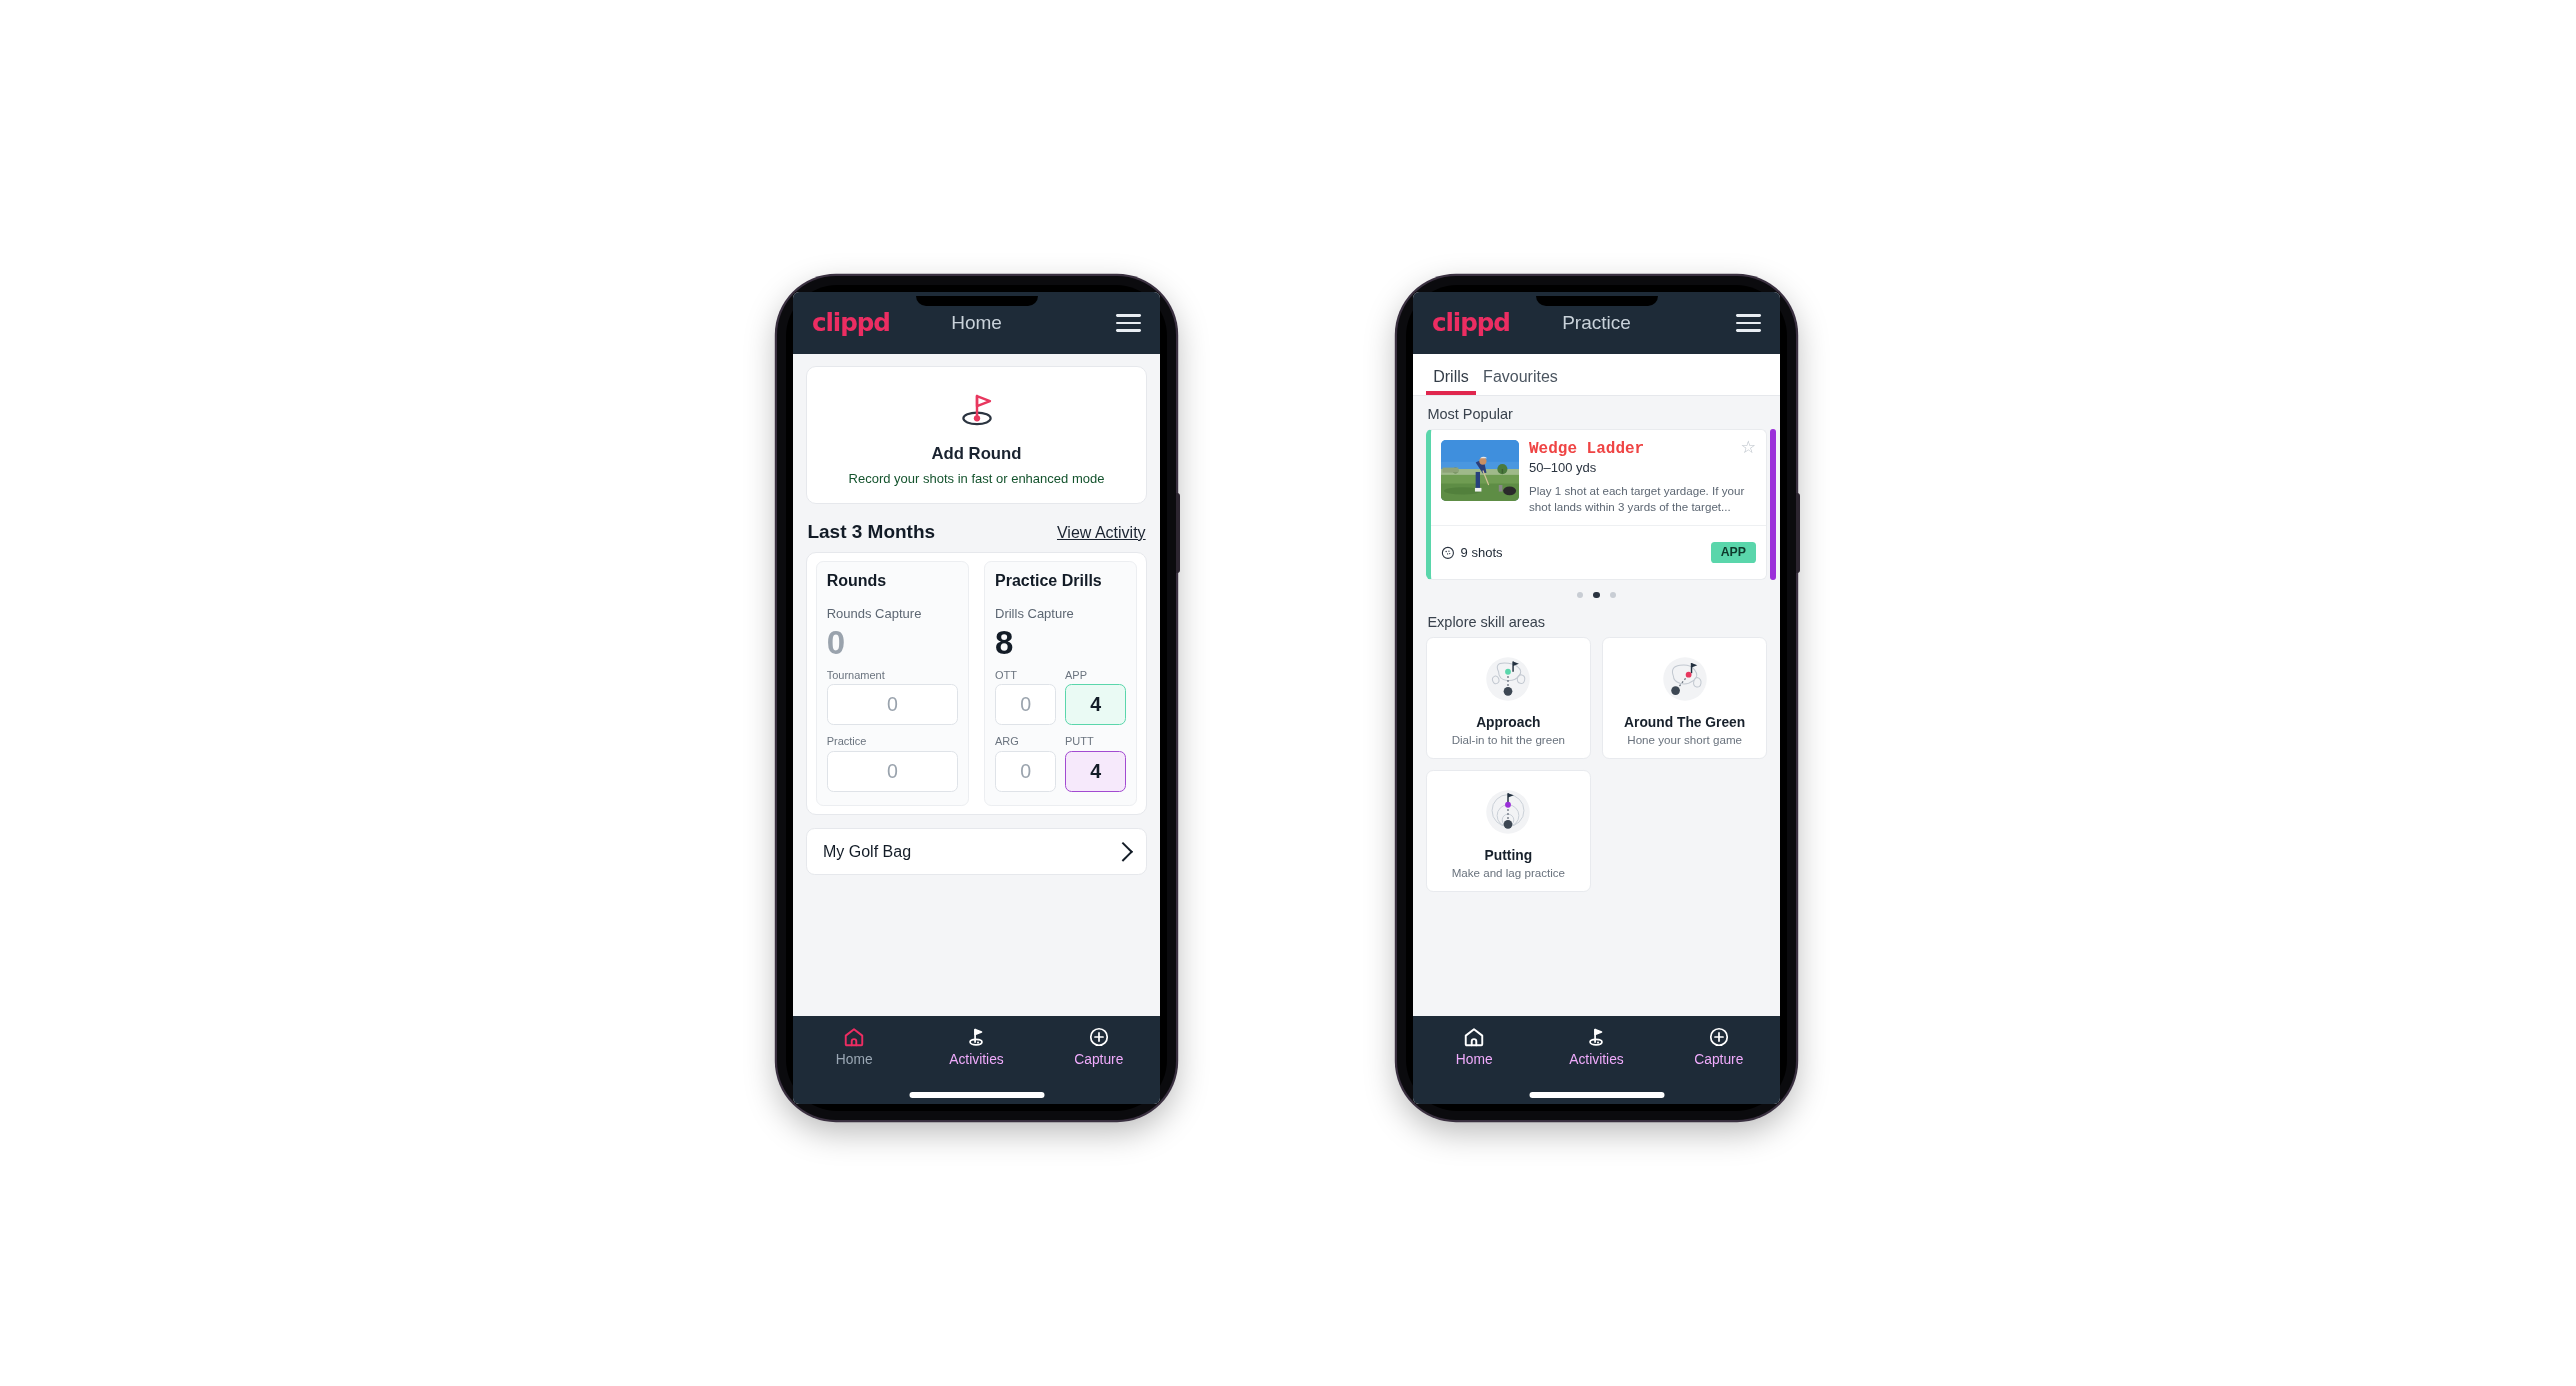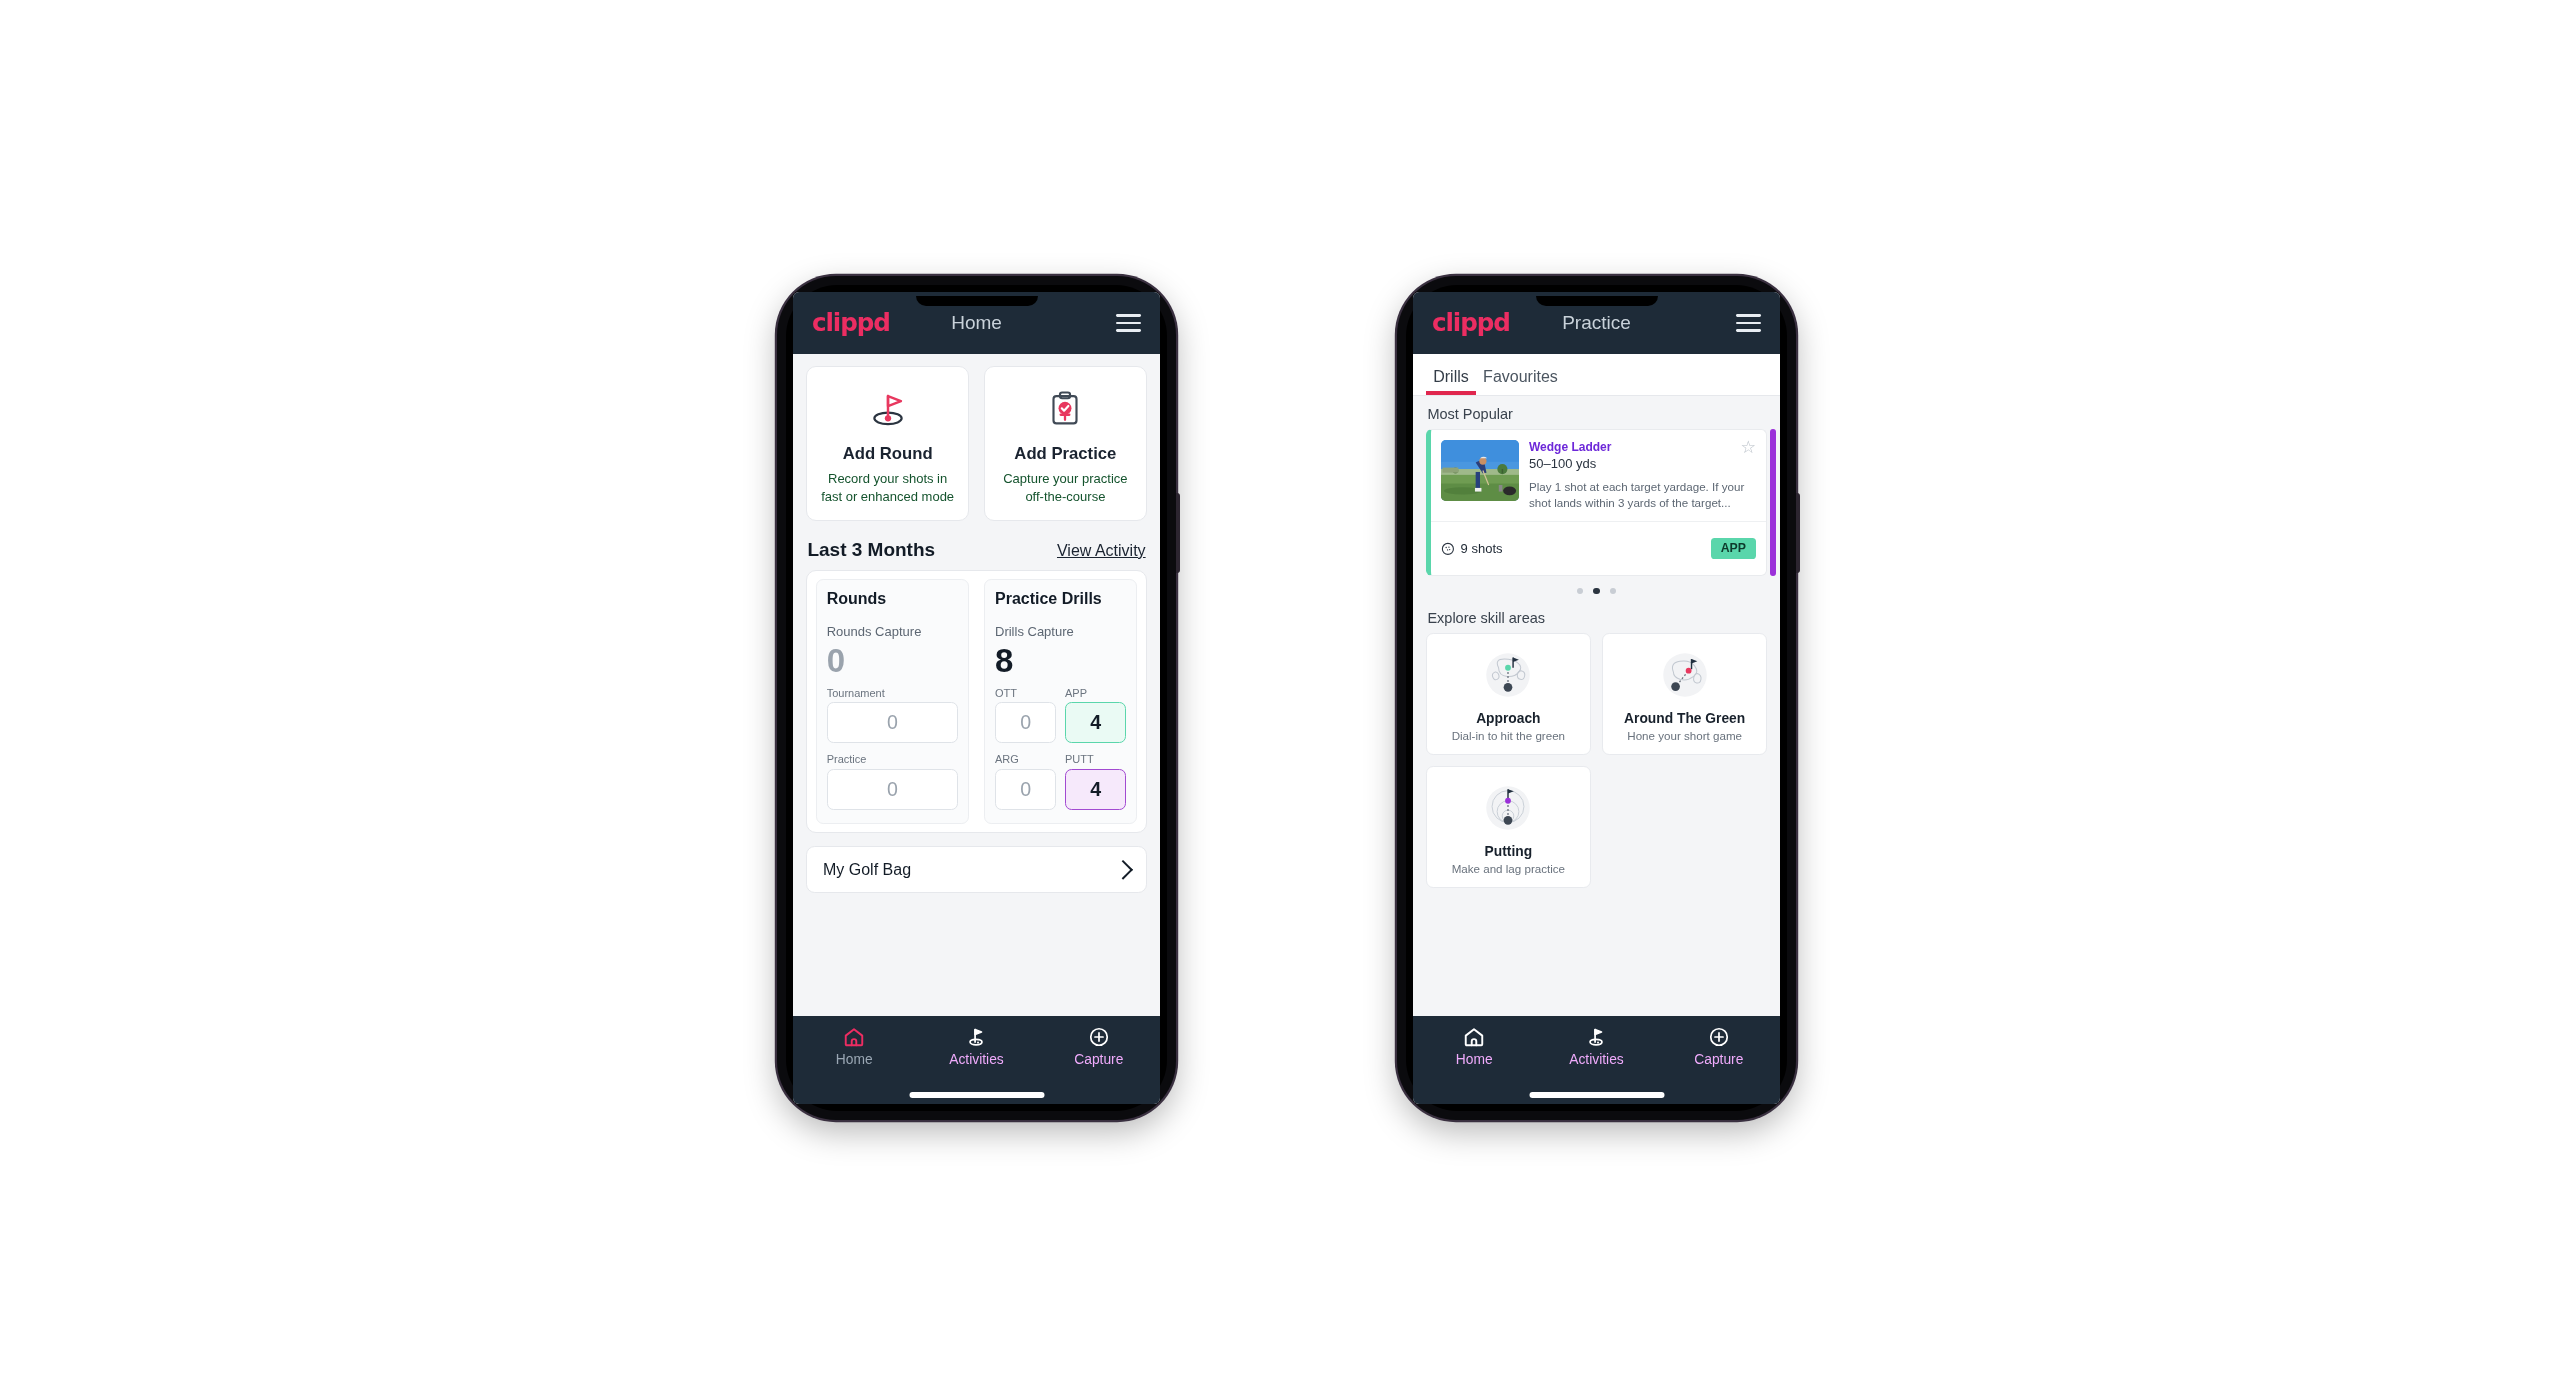--- a/index.html
+++ b/index.html
@@ -83,21 +83,21 @@
   .tab.active::after{content:"";position:absolute;left:0;right:0;bottom:0;height:3.6px;background:#e0274e;}
   .p2pad{padding:10px 13px 0;}
   .lbl{font-size:14.5px;color:#39424d;margin:0 0 7.2px 1.4px;}
 
   .carousel{position:relative;}
   .drill{background:#fff;border:0.7px solid #e9ebee;border-radius:5.8px;overflow:hidden;
          border-left:5px solid #5ad6ab;cursor:pointer;}
   .drill .dtop{display:flex;padding:10px 10px 8.7px;gap:10px;}
   .thumb{width:78px;height:61px;border-radius:5px;flex:0 0 auto;overflow:hidden;position:relative;}
   .dmeta{flex:1;min-width:0;position:relative;}
-  .dname{font-size:12px;font-weight:700;color:#6d28d9;padding-right:24.6px;}
+  .dname{font-size:16px;font-weight:700;color:#ef4444;padding-right:24.6px;font-family:Liberation Mono, monospace;}
   .dyds{font-size:13px;color:#2b3440;margin-top:2.2px;}
   .ddesc{font-size:11.6px;color:#5d6773;line-height:1.45;margin-top:7.2px;}
   .star{position:absolute;top:-1.4px;right:0;font-size:17.4px;color:#b8bfc7;cursor:pointer;line-height:1;}
   .dbot{border-top:0.7px solid #eef0f2;display:flex;align-items:center;padding:16px 10px;}
   .shots{font-size:13px;color:#1d2733;display:flex;align-items:center;gap:5.8px;}
   .badge{margin-left:auto;background:#5ad6ab;color:#0e3a2c;font-size:12.3px;font-weight:700;
          border-radius:3.6px;padding:3.6px 10px;}
   .peek{position:absolute;top:0;right:-9.4px;width:6.5px;height:100%;background:#9b30d9;border-radius:2.9px;}
   .dots{display:flex;justify-content:center;gap:10px;margin:11.6px 0 0;}
   .dot{width:6.5px;height:6.5px;border-radius:50%;background:#c8cdd4;cursor:pointer;}
@@ -139,34 +139,20 @@
                 <ellipse cx="32" cy="45" rx="19" ry="8" fill="none" stroke="#2b3440" stroke-width="3"></ellipse>
                 <line x1="32" y1="14" x2="32" y2="45" stroke="#e8385f" stroke-width="3.4" stroke-linecap="round"></line>
                 <path d="M32 14 L50 21 L32 28 Z" fill="none" stroke="#e8385f" stroke-width="3.4" stroke-linejoin="round"></path>
                 <circle cx="32" cy="45" r="4.4" fill="#e8385f"></circle>
               </svg>
             </div>
             <div class="qtitle">Add Round</div>
             <div class="qsub">Record your shots in fast or enhanced mode</div>
           </div>
 
-          <div class="qcard">
-            <div class="qicon">
-              <svg width="46" height="46" viewBox="0 0 64 64">
-                <rect x="16" y="14" width="32" height="38" rx="4" fill="none" stroke="#404a56" stroke-width="3"></rect>
-                <rect x="25" y="9" width="14" height="8" rx="3" fill="none" stroke="#404a56" stroke-width="3"></rect>
-                <circle cx="32" cy="31" r="9" fill="#e8385f"></circle>
-                <path d="M27.5 31 l3.2 3.4 l6-6.6" fill="none" stroke="#fff" stroke-width="3" stroke-linecap="round" stroke-linejoin="round"></path>
-                <line x1="32" y1="40" x2="32" y2="47" stroke="#e8385f" stroke-width="3.2" stroke-linecap="round"></line>
-                <line x1="26" y1="40" x2="38" y2="40" stroke="#e8385f" stroke-width="3.2" stroke-linecap="round"></line>
-              </svg>
-            </div>
-            <div class="qtitle">Add Practice</div>
-            <div class="qsub">Capture your practice off-the-course</div>
-          </div>
         </div>
 
         <div class="sechead">
           <div class="h">Last 3 Months</div>
           <div class="link">View Activity</div>
         </div>
 
         <div class="statcard">
           <div class="stathalf">
             <div class="sh">Rounds</div>

